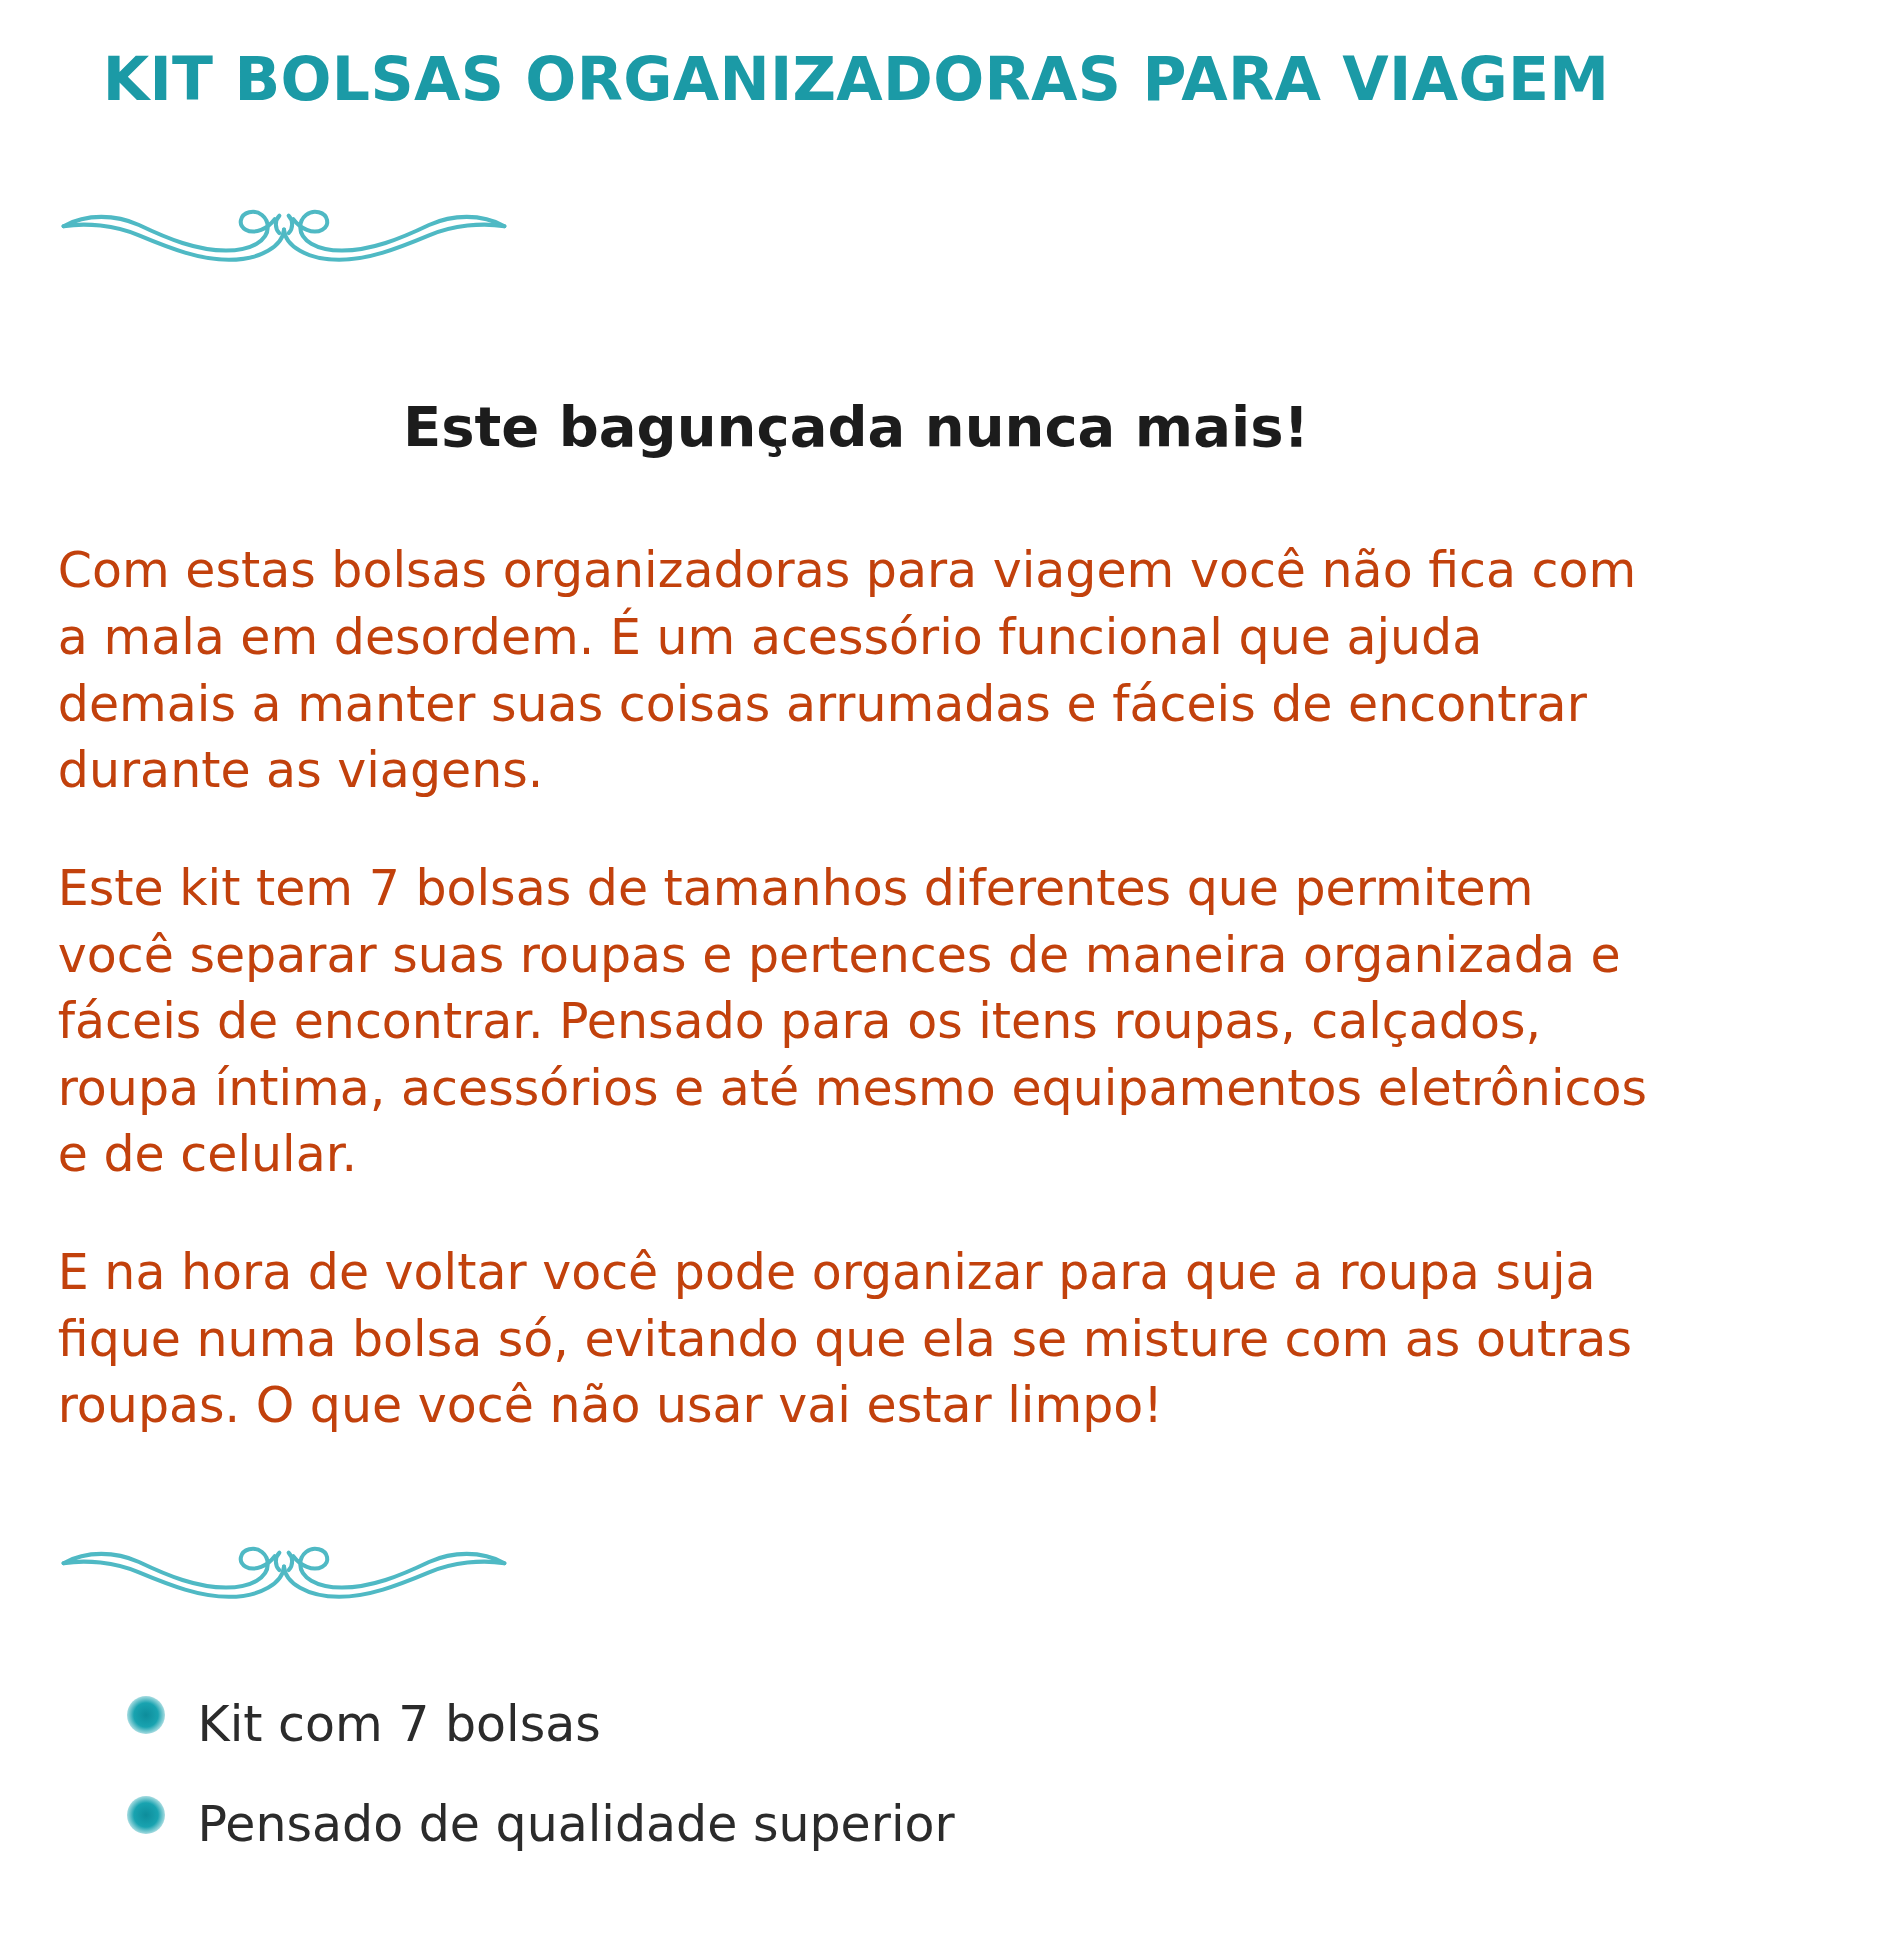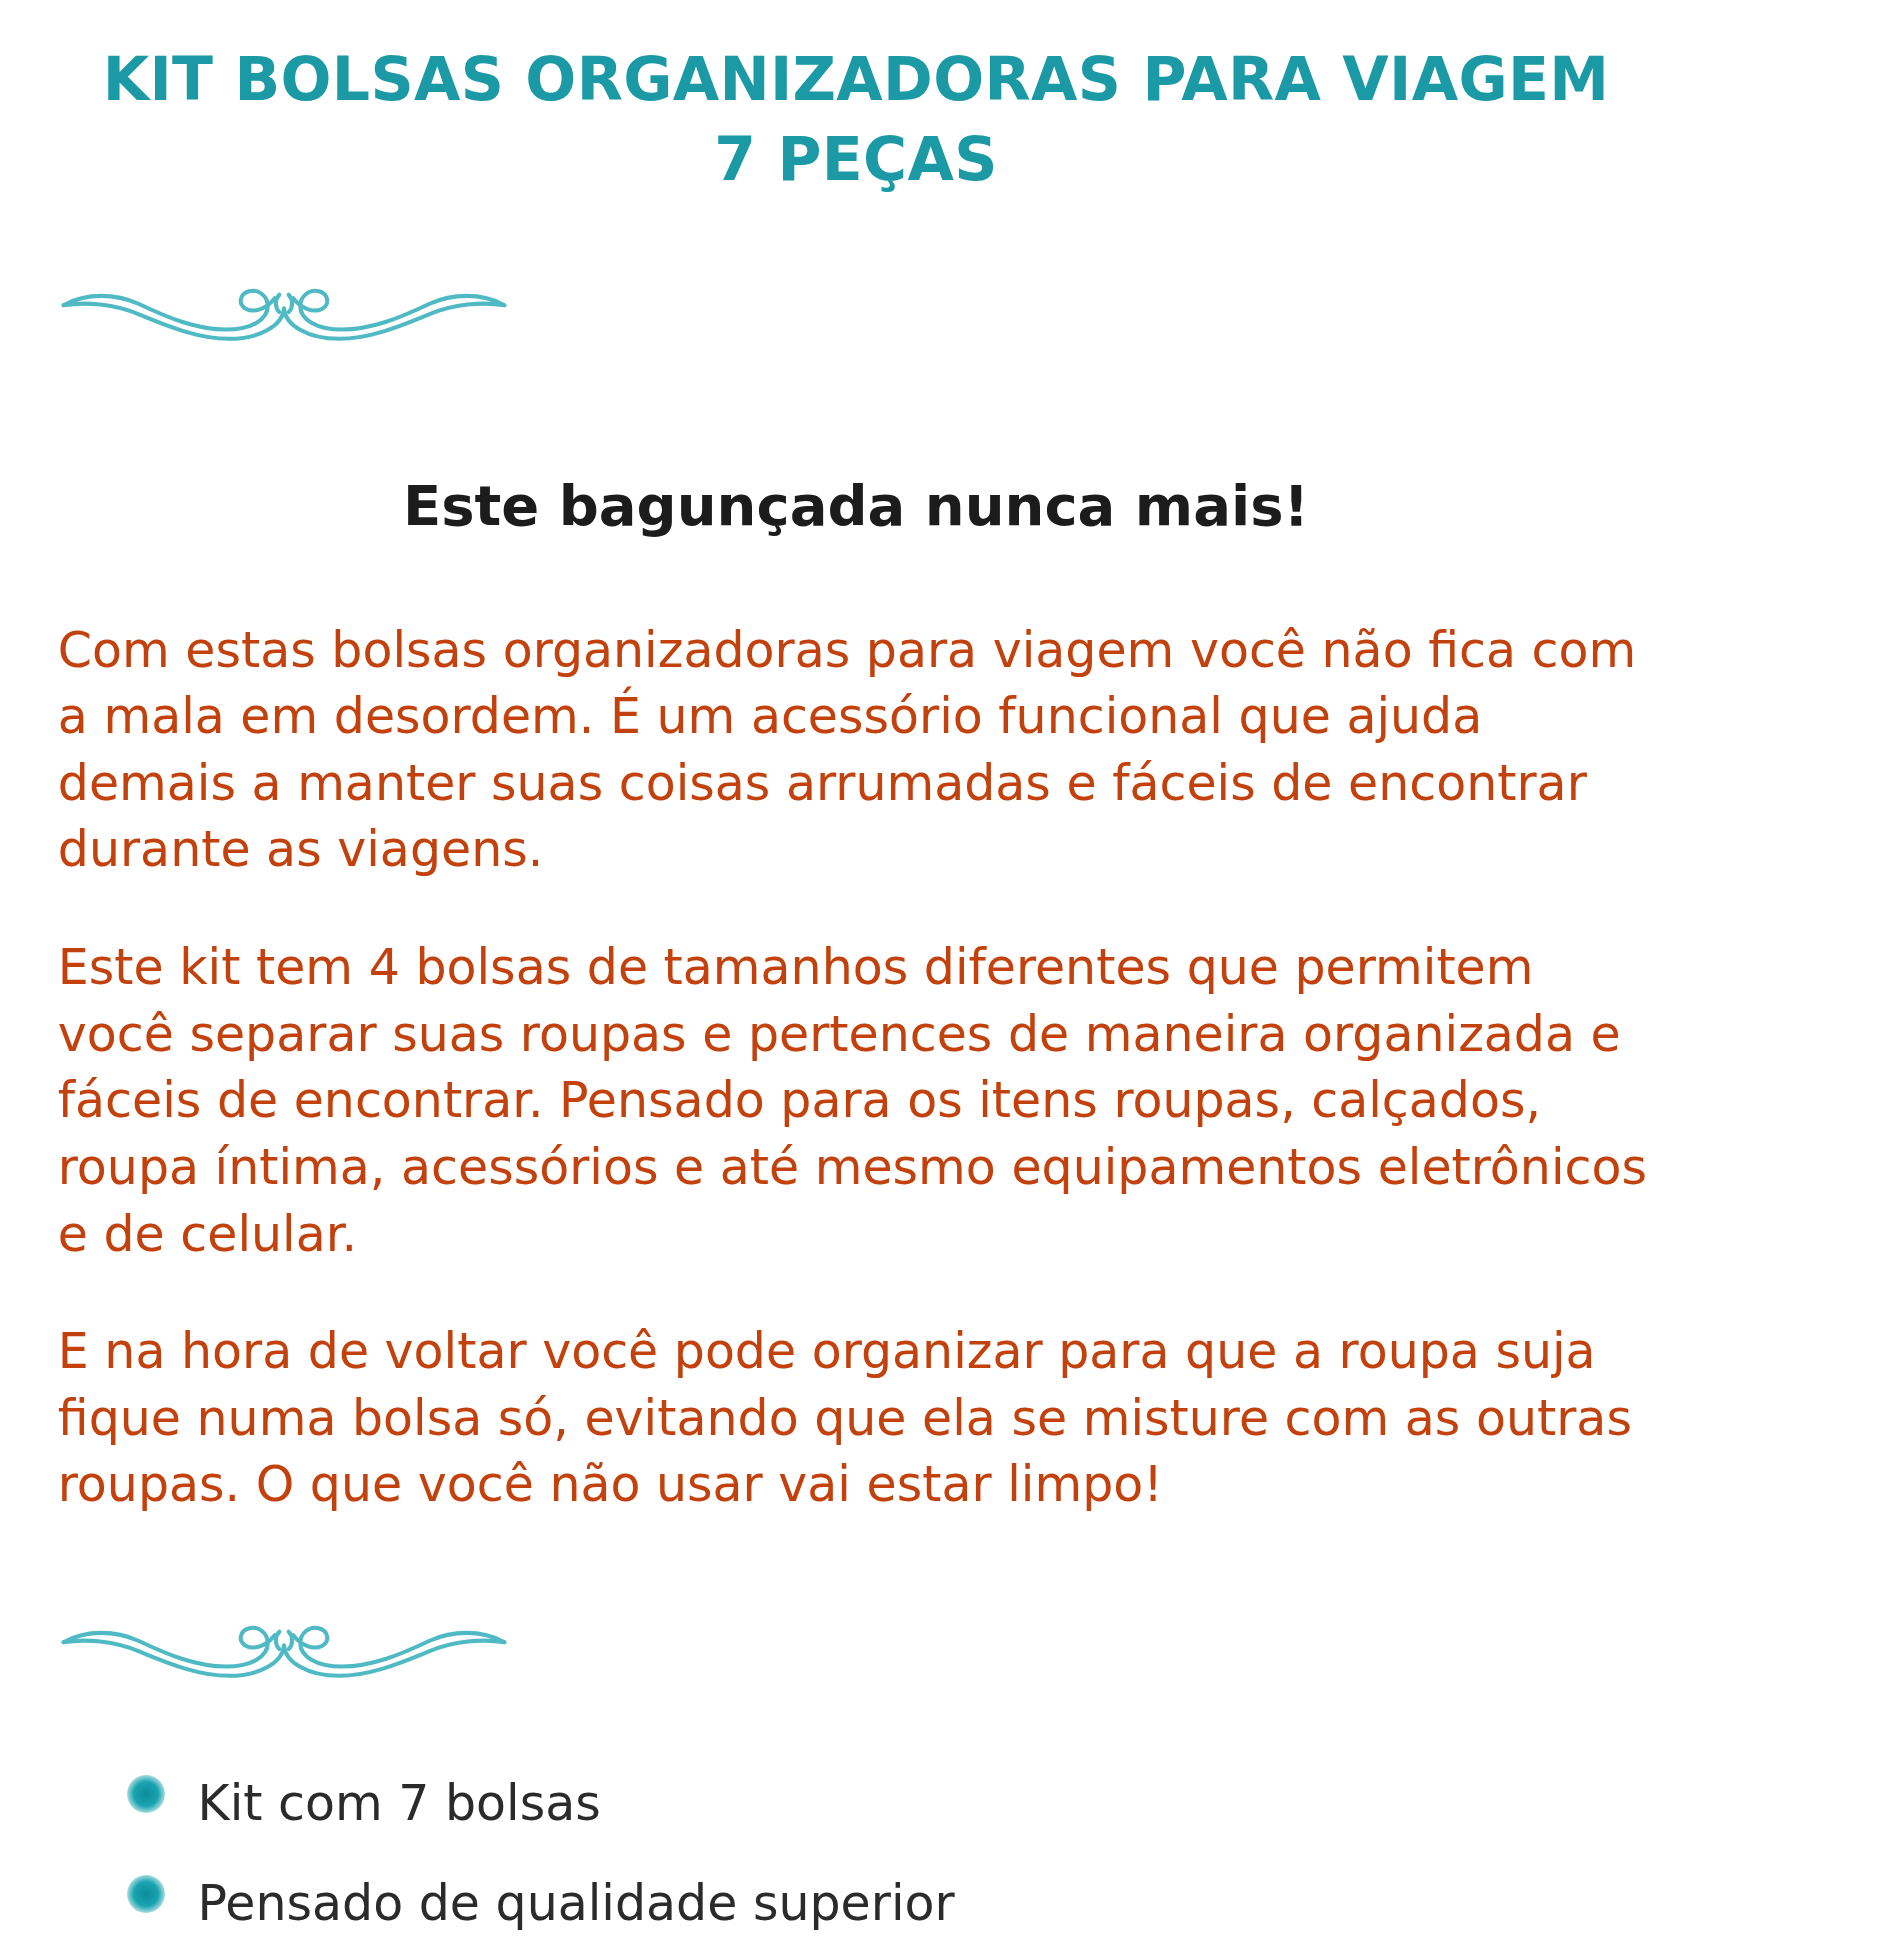--- a/index.html
+++ b/index.html
@@ -95,41 +95,40 @@
     color: #2b2b2b;
   }
 </style>
 </head>
 <body>
 
 <div class="page">
 
   <div class="title-block">
     <div class="title-line">KIT BOLSAS ORGANIZADORAS PARA VIAGEM</div>
-    <div class="title-line">7 PEÇAS</div>
   </div>
 
   <div class="ornament">
     <svg width="464" height="99" viewBox="0 0 800 170" fill="none" xmlns="http://www.w3.org/2000/svg">
       <g stroke="#4fb9c4" stroke-width="7" fill="none" stroke-linecap="round">
         <path d="M20 62 C 60 40, 110 42, 150 60 C 200 84, 250 104, 300 104 C 345 104, 372 86, 372 64 C 372 46, 356 34, 340 38 C 324 42, 320 60, 334 68 C 350 77, 372 66, 384 50"></path>
         <path d="M20 62 C 58 56, 108 60, 150 78 C 205 101, 255 120, 305 120 C 360 120, 398 96, 400 68"></path>
         <path d="M780 62 C 740 40, 690 42, 650 60 C 600 84, 550 104, 500 104 C 455 104, 428 86, 428 64 C 428 46, 444 34, 460 38 C 476 42, 480 60, 466 68 C 450 77, 428 66, 416 50"></path>
         <path d="M780 62 C 742 56, 692 60, 650 78 C 595 101, 545 120, 495 120 C 440 120, 402 96, 400 68"></path>
         <path d="M392 44 C 384 52, 384 66, 392 74"></path>
         <path d="M408 44 C 416 52, 416 66, 408 74"></path>
       </g>
     </svg>
   </div>
 
   <div class="subtitle">Este bagunçada nunca mais!</div>
 
   <div class="body-copy">
     <p class="para">Com estas bolsas organizadoras para viagem você não fica com a mala em desordem. É um acessório funcional que ajuda demais a manter suas coisas arrumadas e fáceis de encontrar durante as viagens.</p>
-    <p class="para">Este kit tem 4 bolsas de tamanhos diferentes que permitem você separar suas roupas e pertences de maneira organizada e fáceis de encontrar. Pensado para os itens roupas, calçados, roupa íntima, acessórios e até mesmo equipamentos eletrônicos e de celular.</p>
+    <p class="para">Este kit tem 7 bolsas de tamanhos diferentes que permitem você separar suas roupas e pertences de maneira organizada e fáceis de encontrar. Pensado para os itens roupas, calçados, roupa íntima, acessórios e até mesmo equipamentos eletrônicos e de celular.</p>
     <p class="para">E na hora de voltar você pode organizar para que a roupa suja fique numa bolsa só, evitando que ela se misture com as outras roupas. O que você não usar vai estar limpo!</p>
   </div>
 
   <div class="ornament" style="margin-top:87px;">
     <svg width="464" height="99" viewBox="0 0 800 170" fill="none" xmlns="http://www.w3.org/2000/svg">
       <g stroke="#4fb9c4" stroke-width="7" fill="none" stroke-linecap="round">
         <path d="M20 62 C 60 40, 110 42, 150 60 C 200 84, 250 104, 300 104 C 345 104, 372 86, 372 64 C 372 46, 356 34, 340 38 C 324 42, 320 60, 334 68 C 350 77, 372 66, 384 50"></path>
         <path d="M20 62 C 58 56, 108 60, 150 78 C 205 101, 255 120, 305 120 C 360 120, 398 96, 400 68"></path>
         <path d="M780 62 C 740 40, 690 42, 650 60 C 600 84, 550 104, 500 104 C 455 104, 428 86, 428 64 C 428 46, 444 34, 460 38 C 476 42, 480 60, 466 68 C 450 77, 428 66, 416 50"></path>
         <path d="M780 62 C 742 56, 692 60, 650 78 C 595 101, 545 120, 495 120 C 440 120, 402 96, 400 68"></path>

